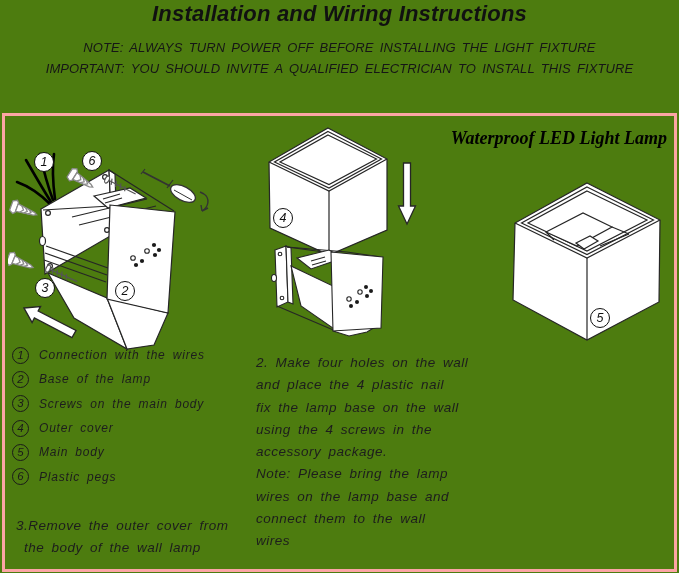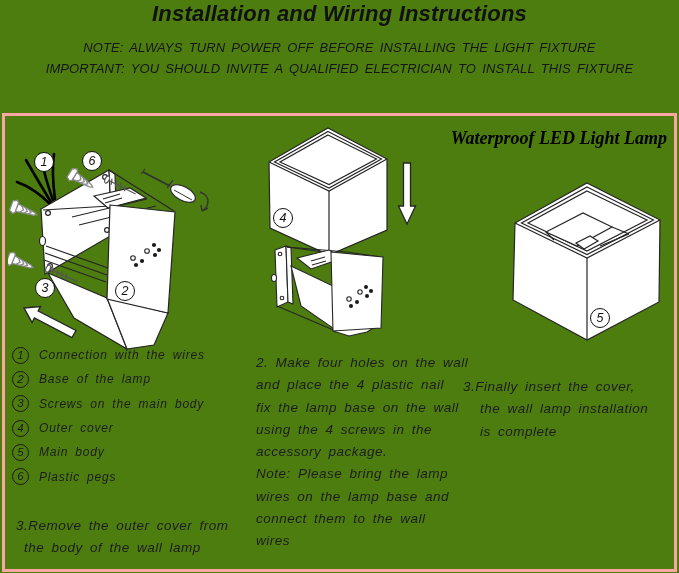--- a/index.html
+++ b/index.html
@@ -240,20 +240,15 @@
       <div class="ln">and place the 4 plastic nail</div>
       <div class="ln">fix the lamp base on the wall</div>
       <div class="ln">using the 4 screws in the</div>
       <div class="ln">accessory package.</div>
       <div class="ln">Note: Please bring the lamp</div>
       <div class="ln">wires on the lamp base and</div>
       <div class="ln">connect them to the wall</div>
       <div class="ln">wires</div>
     </div>
 
-    <div class="step" id="step3">
-      <div class="ln">3.Finally insert the cover,</div>
-      <div class="ln ind17">the wall lamp installation</div>
-      <div class="ln ind17">is complete</div>
-    </div>
 
   </div>
 </div>
 
 </body></html>

